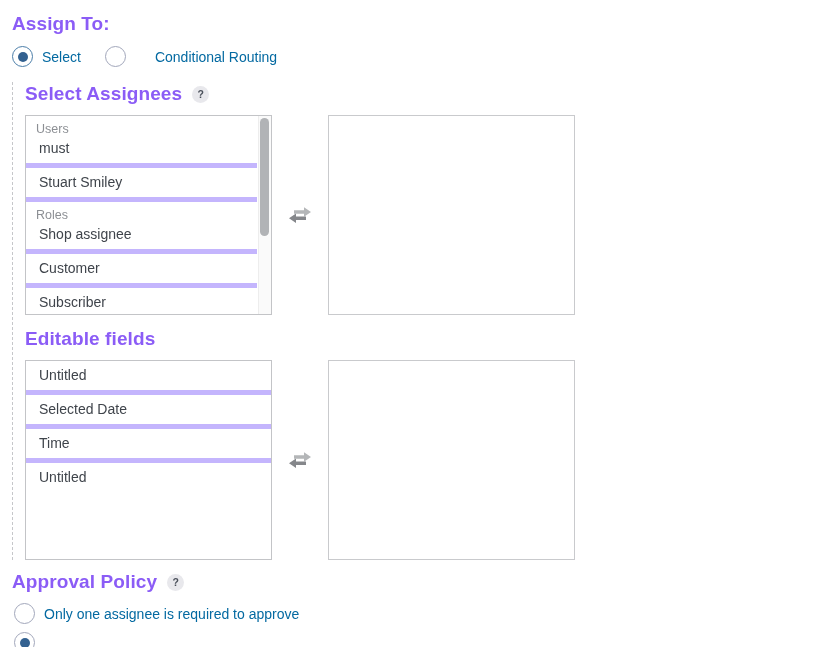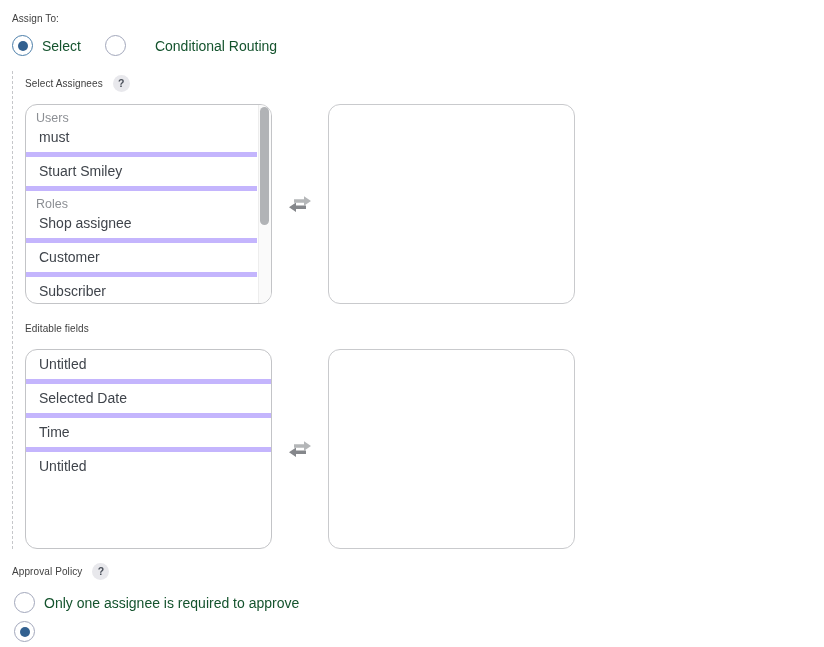--- a/index.html
+++ b/index.html
@@ -1,40 +1,40 @@
 <!DOCTYPE html>
 <html><head>
 <meta charset="utf-8">
 <style>
   * { margin:0; padding:0; box-sizing:border-box; }
   html,body { width:824px; height:647px; background:#ffffff;
     font-family:"Liberation Sans","DejaVu Sans",sans-serif; color:#1d2327; }
   .page { padding:13px 0 0 12px; }
 
-  .field-label { font-size:10px; font-weight:400; color:#404040; letter-spacing:.1px; }
+  .field-label { font-size:19px; font-weight:700; color:#8b5cf6; letter-spacing:.1px; }
   .assign-label { margin-bottom:11px; }
 
   .radio-row { display:flex; align-items:center; margin-bottom:15px; }
   .radio-opt { display:flex; align-items:center; cursor:pointer; }
   .radio-opt + .radio-opt { margin-left:24px;gap:20px; }
   .radio { width:21px; height:21px; border:1.5px solid #a2a7bb; border-radius:50%;
     background:#fff; display:flex; align-items:center; justify-content:center; flex-shrink:0; }
   .radio.checked::after { content:''; width:10px; height:10px; border-radius:50%; background:#336190; }
   .radio.focus-ring { border-color:#4b7ea9; }
-  .radio-label { margin-left:9px; font-size:14px; color:#14532d; }
+  .radio-label { margin-left:9px; font-size:14px; color:#0369a1; }
 
   .panel { border-left:1px dashed #c6c7ca; padding:3px 16px 0 12px; margin-bottom:13px; }
   .panel-heading { display:flex; align-items:center; height:18px; }
 
   .help-badge { width:17px; height:17px; border-radius:50%; background:#e8e8ec; color:#4a505a;
     font-size:10.5px; font-weight:700; display:inline-flex; align-items:center; justify-content:center;
     margin-left:10px; cursor:pointer; }
 
   .dual { display:flex; margin-top:12px; margin-bottom:15px; }
-  .listbox { width:247px; height:200px; border:1px solid #c3c4c7; border-radius:12px;
+  .listbox { width:247px; height:200px; border:1px solid #c3c4c7; border-radius:0;
     background:#fff; overflow:hidden; position:relative; }
   .listbox.has-scroll .cell { margin-right:14px; }
   .listbox.target { border-color:#c9cacd; }
   .arrow-cell { width:56px; display:flex; align-items:center; justify-content:center; }
 
   .cell { border-top:5px solid #c4b5fd; padding:4px 6px 5px 13px; font-size:14px;
     line-height:20px; color:#3f444b; cursor:pointer; }
   .cell:first-child { border-top:0; }
   .group-cell { padding-top:5px; }
   .group-label { display:block; font-size:12.5px; line-height:16px; color:#8c8f94;

